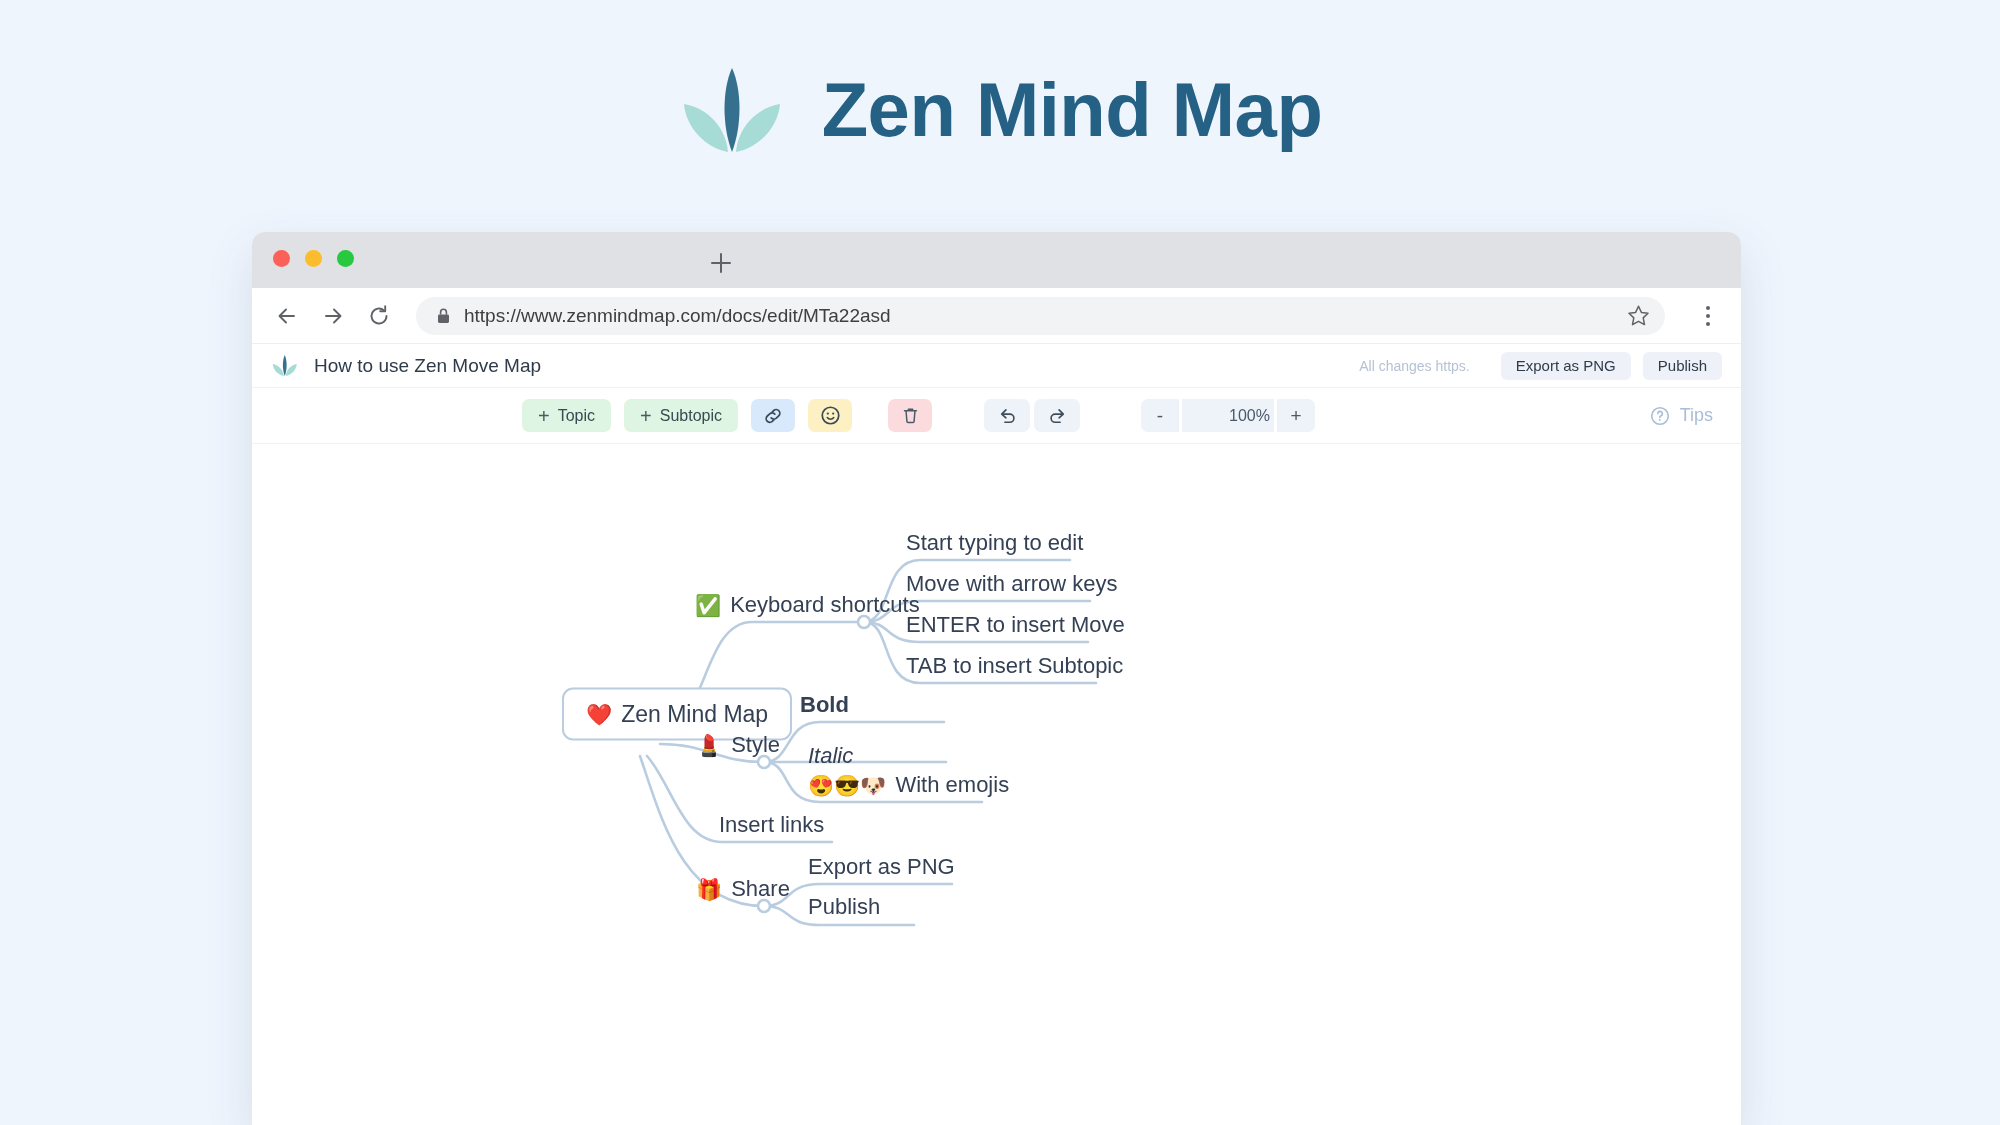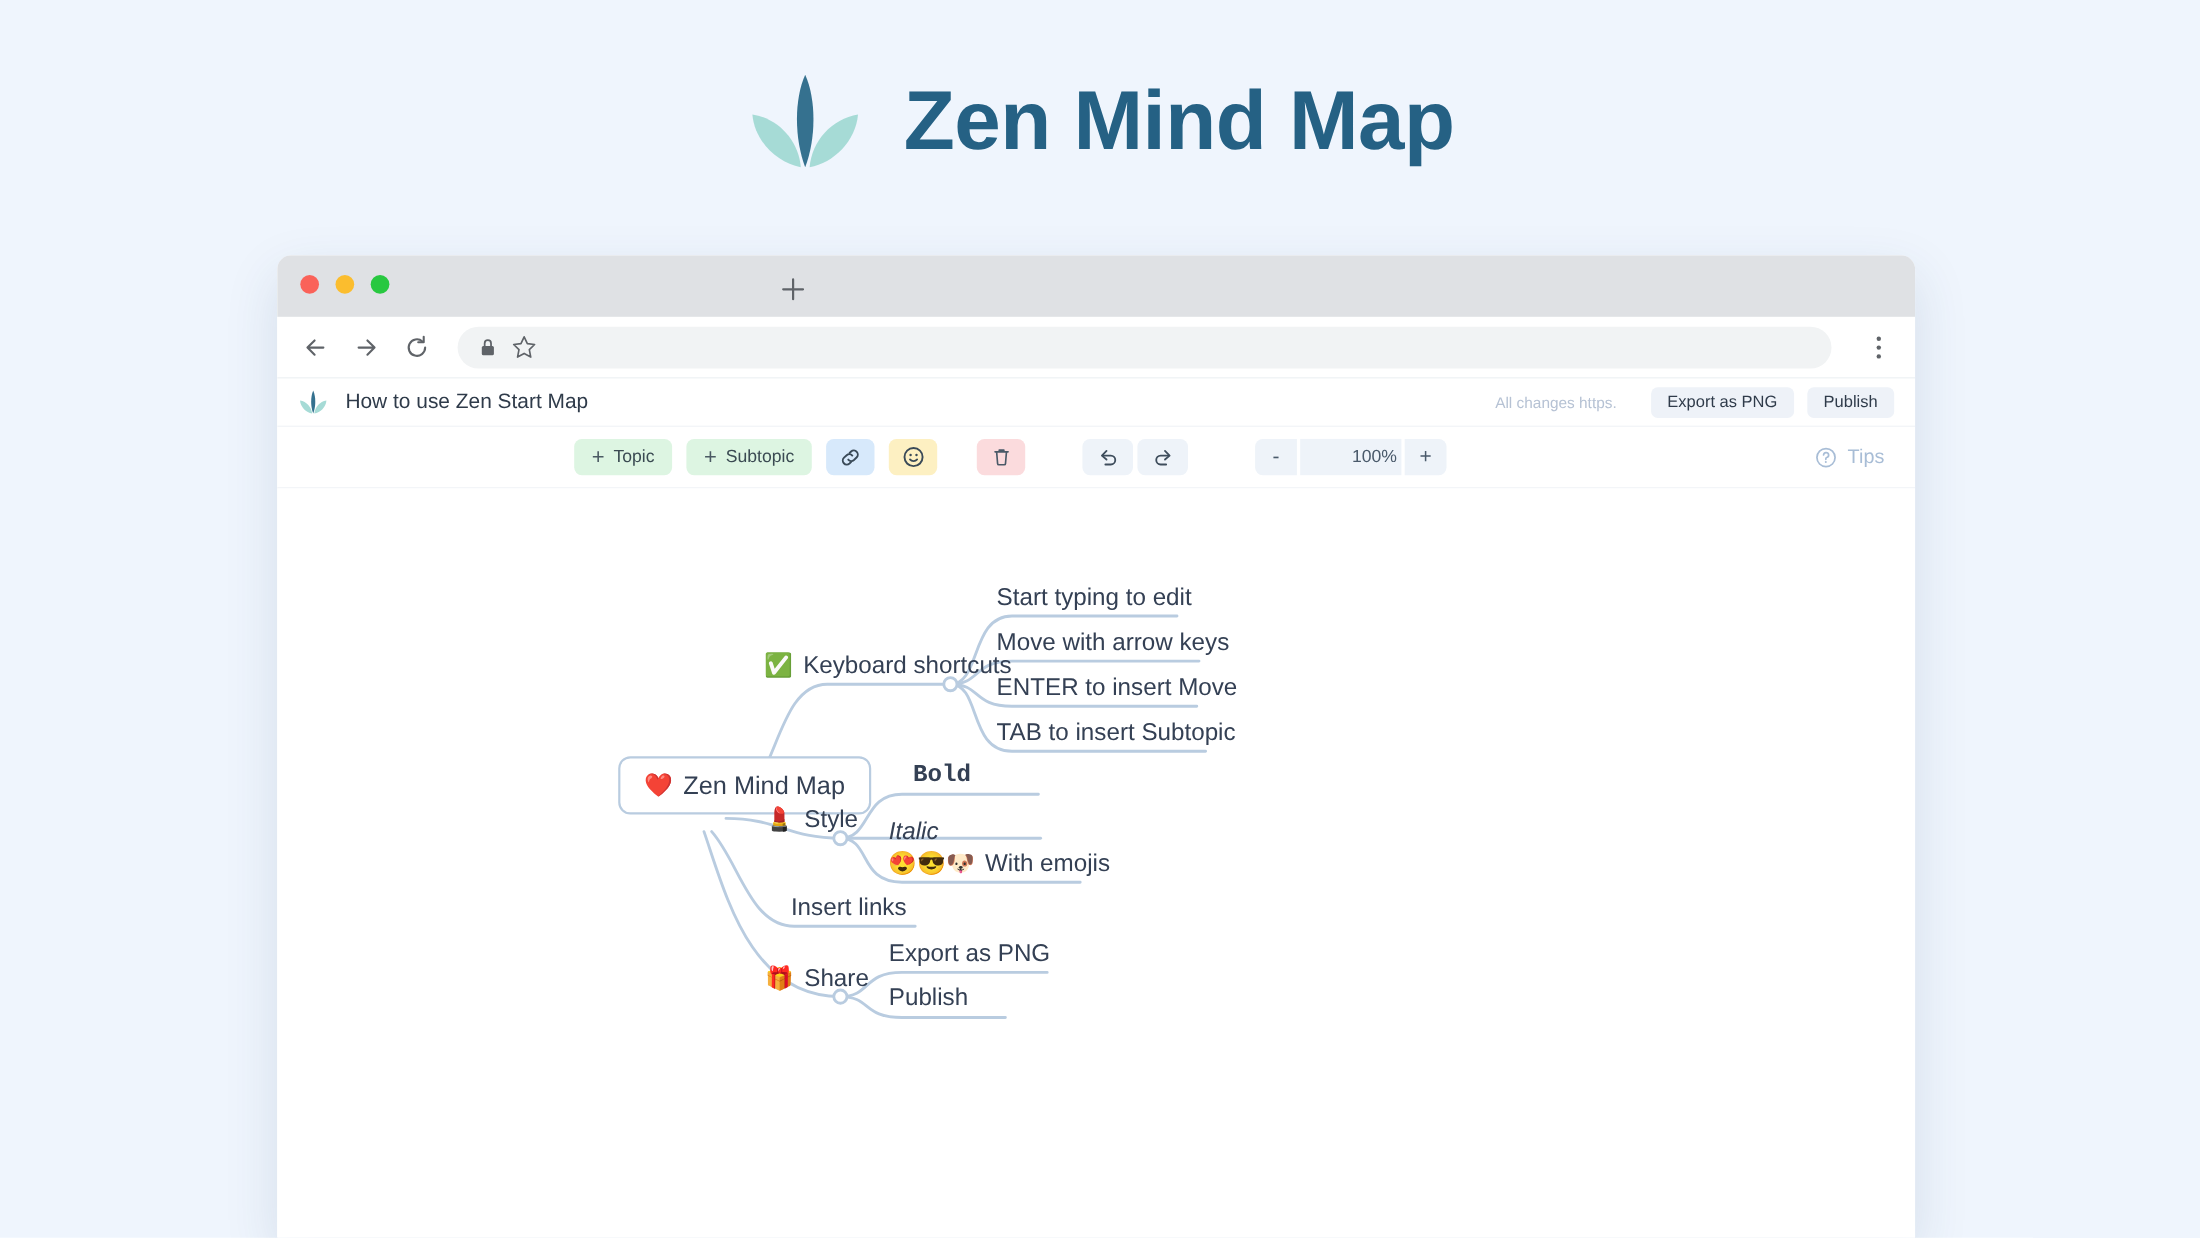--- a/index.html
+++ b/index.html
@@ -187,39 +187,40 @@
     <svg class="navicon" viewBox="0 0 26 26">
       <path d="M20.5 13 A7.5 7.5 0 1 1 18 7.4" stroke="#5f6368" stroke-width="1.9" fill="none" stroke-linecap="round"></path>
       <path d="M19.2 3.2 L19.2 8.2 L14.2 8.2" stroke="#5f6368" stroke-width="1.9" fill="none" stroke-linecap="round" stroke-linejoin="round"></path>
     </svg>
 
     <div class="urlbar">
       <svg class="lock" viewBox="0 0 15 18">
         <rect x="2" y="7.5" width="11" height="8.5" rx="1.4" fill="#5f6368"></rect>
         <path d="M4.6 7.5 V5.2 A2.9 2.9 0 0 1 10.4 5.2 V7.5" stroke="#5f6368" stroke-width="1.6" fill="none"></path>
       </svg>
+      <span class="url">https://www.zenmindmap.com/docs/edit/MTa22asd</span>
       <svg class="star" viewBox="0 0 25 25">
         <path d="M12.5 3.2 L15.4 9.4 L22 10.2 L17.2 14.9 L18.5 21.6 L12.5 18.3 L6.5 21.6 L7.8 14.9 L3 10.2 L9.6 9.4 Z" stroke="#5f6368" stroke-width="1.5" fill="none" stroke-linejoin="round"></path>
       </svg>
     </div>
 
     <div class="kebab">
       <div class="kdot"></div>
         <div class="kdot"></div>
         <div class="kdot"></div>
     </div>
   </div>
 
   <div class="app-header">
     <svg class="app-logo" viewBox="0 0 118 92">
       <path d="M54 4 C44 26 44 62 54 88 C64 62 64 26 54 4 Z" fill="#35718f"></path>
       <path d="M50 88 C28 84 8 64 6 40 C30 44 48 64 50 88 Z" fill="#a6dbd6"></path>
       <path d="M58 88 C80 84 100 64 102 40 C78 44 60 64 58 88 Z" fill="#a6dbd6"></path>
     </svg>
-    <span class="doc-title">How to use Zen Start Map</span>
+    <span class="doc-title">How to use Zen Move Map</span>
     <span class="saved">All changes https.</span>
     <button class="hbtn">Export as PNG</button>
     <button class="hbtn">Publish</button>
   </div>
 
   <div class="toolbar">
     <div class="tgroup" style="margin-left:248px; gap:13px;">
       <button class="tbtn green">
         <span class="plus-g">+</span>
         <span>Topic</span>
@@ -330,21 +331,21 @@
       <span>ENTER to insert Move</span>
     </div>
     <div class="node" style="left:654px; top:209px;">
       <span>TAB to insert Subtopic</span>
     </div>
 
     <div class="node" style="left:444px; top:288px;">
       <span class="emo">💄</span>
       <span>Style</span>
     </div>
-    <div class="node b-bold" style="left:578px; top:248px;font-family:Liberation Mono, monospace;">
+    <div class="node b-bold" style="left:548px; top:248px;">
       <span>Bold</span>
     </div>
     <div class="node b-ital" style="left:556px; top:299px;">
       <span>Italic</span>
     </div>
     <div class="node" style="left:556px; top:328px;">
       <span class="emo">😍😎🐶</span>
       <span>With emojis</span>
     </div>
 

